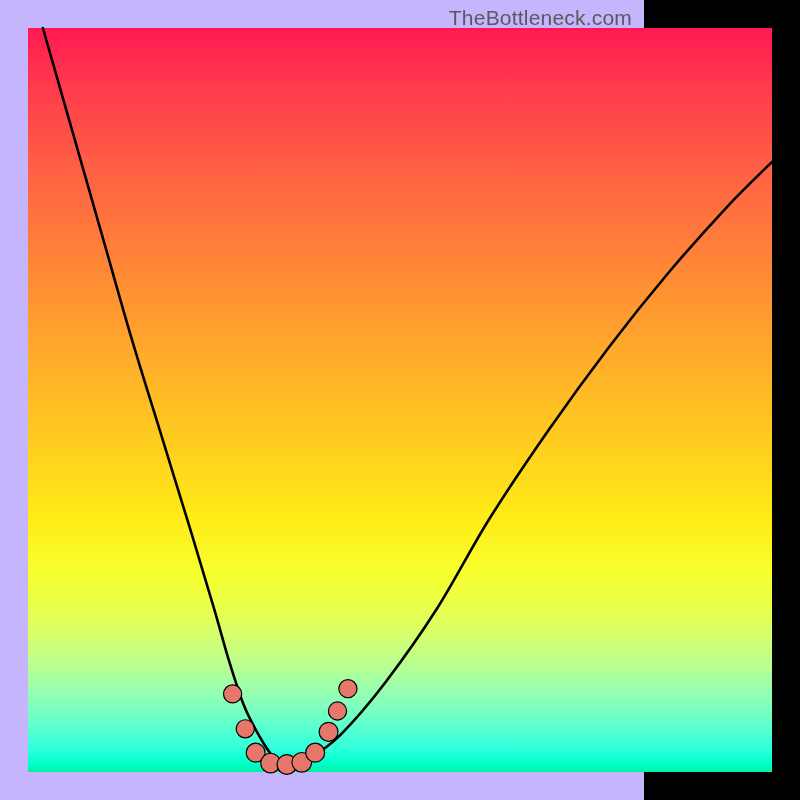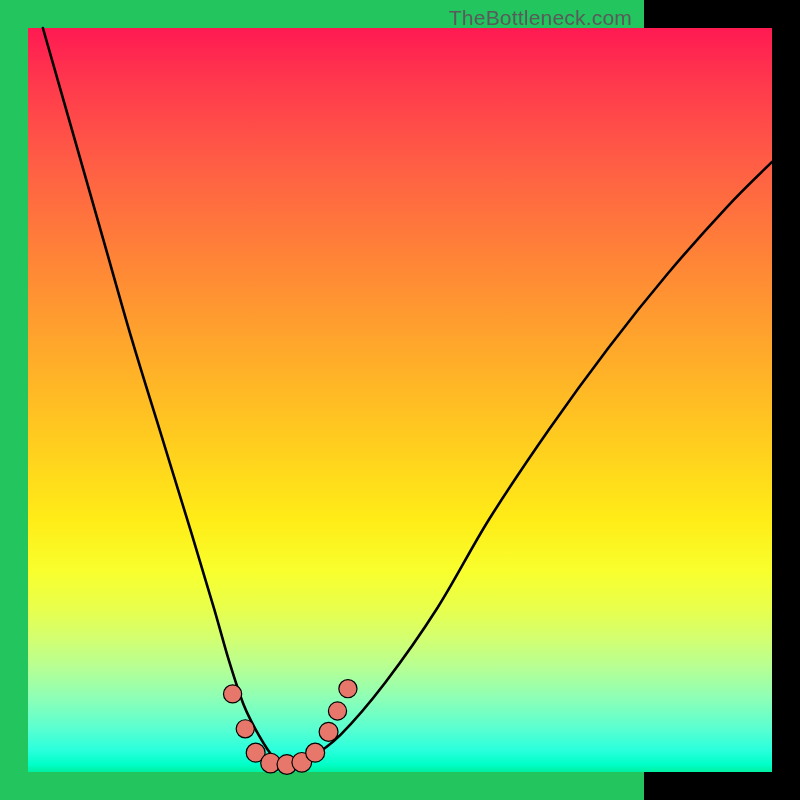--- a/index.html
+++ b/index.html
@@ -8,21 +8,21 @@
     width: 800px;
     height: 800px;
     background: #000;
     overflow: hidden;
     font-family: Arial, Helvetica, sans-serif;
   }
   .frame {
     position: absolute;
     left: 0; top: 0;
     width: 644px; height: 800px;
-    background: #22c55e;
+    background: #c4b5fd;
   }
   .plot-area {
     position: absolute;
     left: 28px;
     top: 28px;
     width: 744px;
     height: 744px;
     background: linear-gradient(to bottom,
       #ff1a52 0%,
       #ff3b4c 8%,

